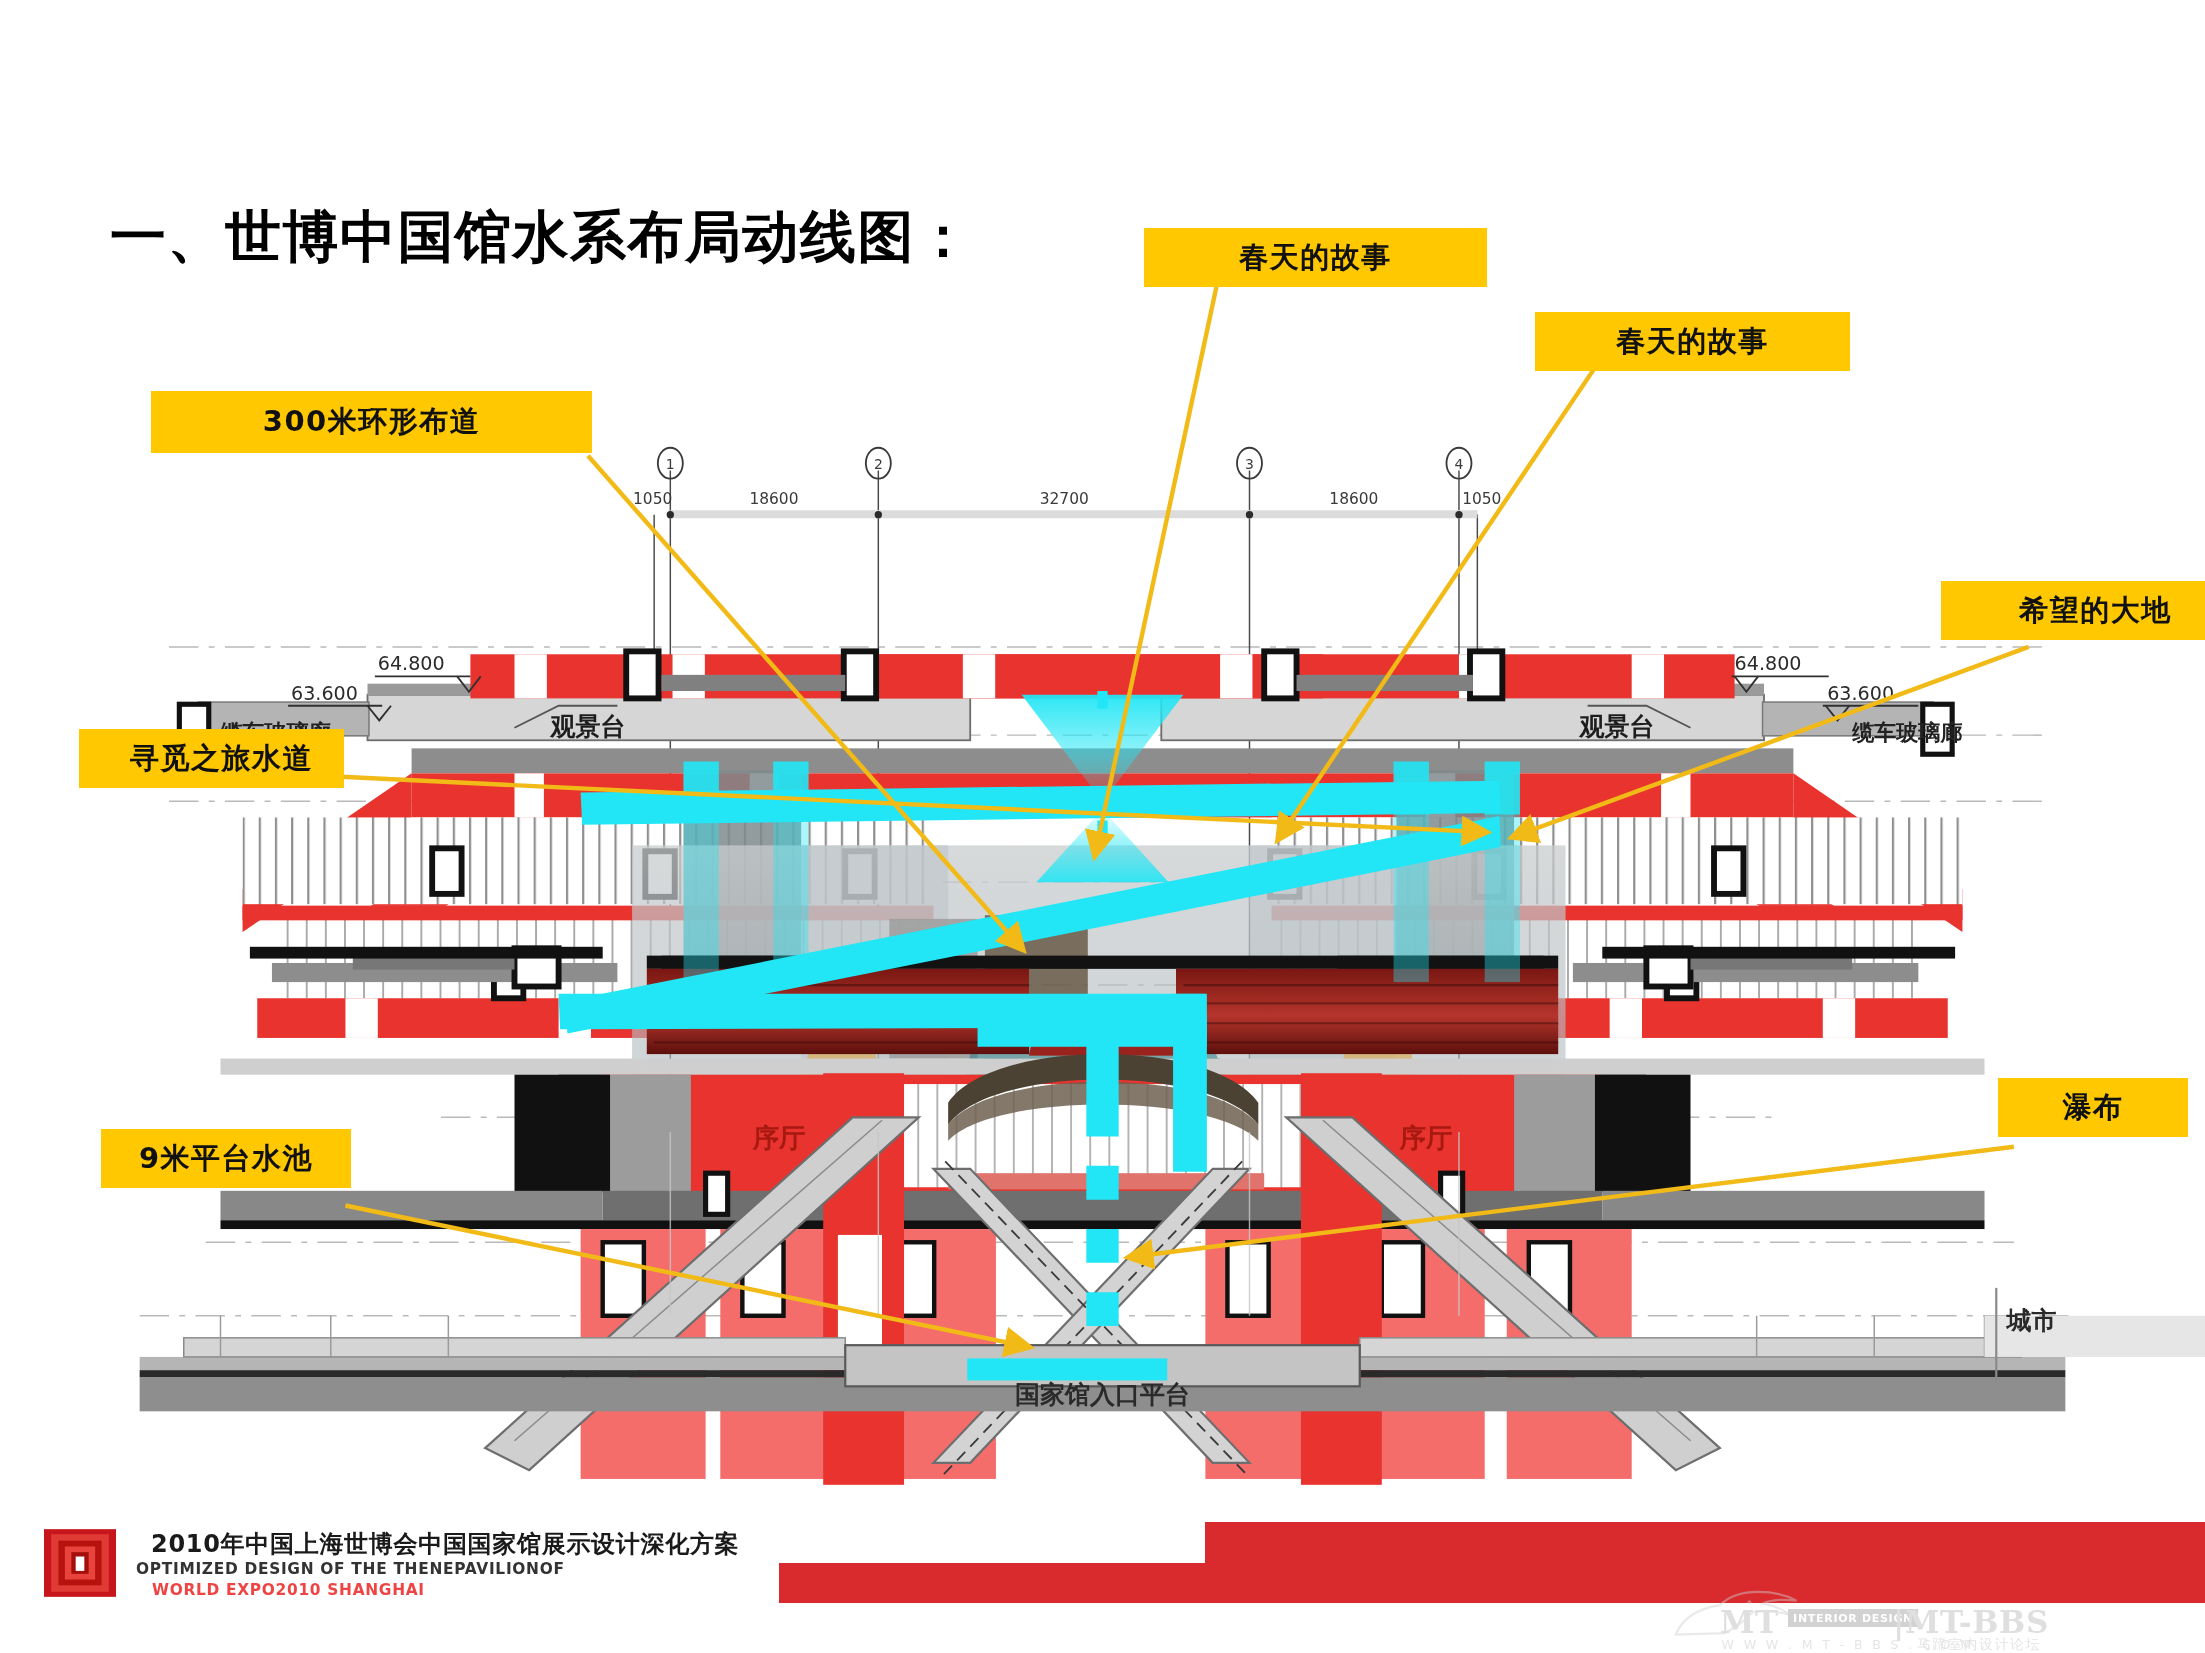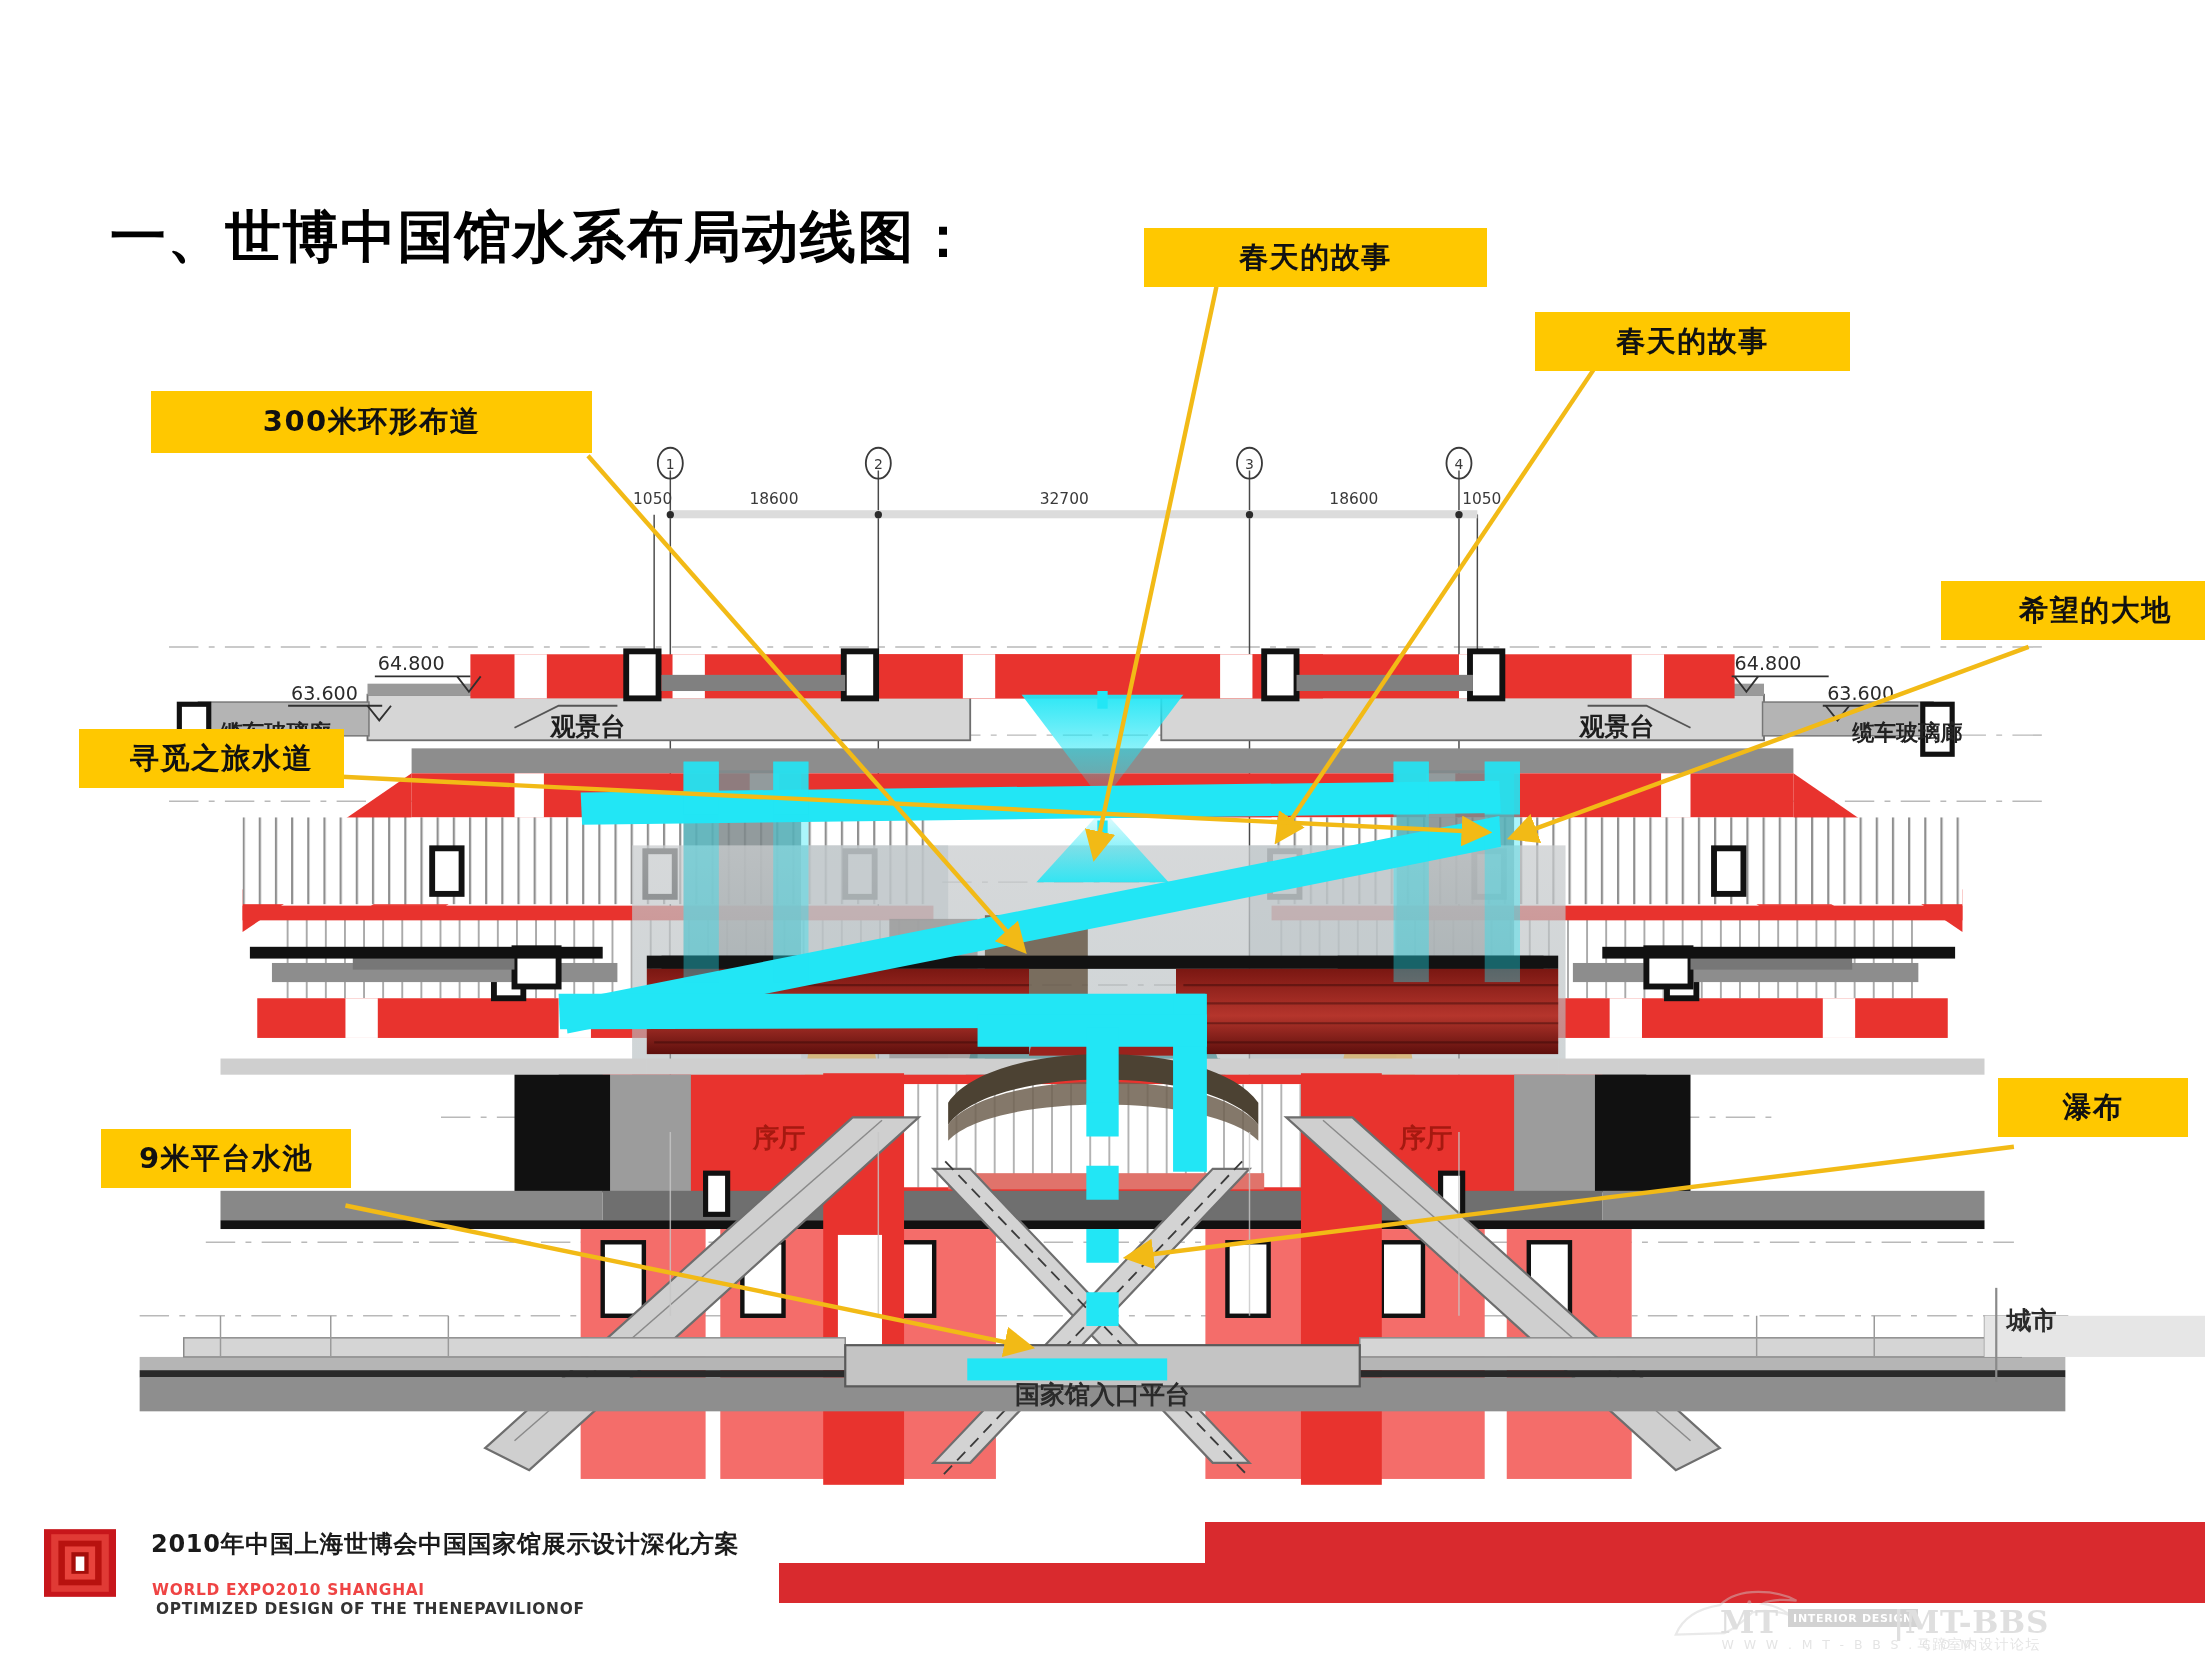--- a/index.html
+++ b/index.html
@@ -34,22 +34,22 @@
   .watermark{z-index:8;}
 
   
   .footer{position:absolute;left:0;top:1522px;width:2205px;height:81px;}
   .footer-bg{position:absolute;left:0;top:0;width:2205px;height:81px;background:#D92A2E;}
   .footer-white{position:absolute;left:0;top:0;width:779px;height:81px;background:#fff;}
   .footer-white2{position:absolute;left:779px;top:0;width:426px;height:41px;background:#fff;}
   .footer-logo{position:absolute;left:44px;top:7.4px;width:72px;height:68px;}
   .footer-cn{position:absolute;left:151px;top:5.9px;font-size:24px;font-weight:700;
              color:#1a1a1a;letter-spacing:0.7px;white-space:nowrap;}
-  .footer-en1{position:absolute;left:156px;top:38px;font-size:15.4px;font-weight:700;
-              color:#333;letter-spacing:0.7px;white-space:nowrap;margin-top:40px;}
+  .footer-en1{position:absolute;left:136px;top:38px;font-size:15.4px;font-weight:700;
+              color:#333;letter-spacing:0.7px;white-space:nowrap;}
   .footer-en2{position:absolute;left:152px;top:59px;font-size:15.4px;font-weight:700;
               color:#ef4444;letter-spacing:0.7px;white-space:nowrap;}
 
   
   .watermark{position:absolute;left:1720px;top:1602px;width:470px;height:51px;opacity:.45;}
   .wm-mt{position:absolute;left:0;top:1.5px;font-size:31px;font-weight:700;color:#b9b9b9;
          font-family:"DejaVu Serif","Liberation Serif",serif;letter-spacing:0.7px;}
   .wm-tagbox{position:absolute;left:68px;top:7.4px;background:#9d9d9d;color:#fff;
              font-size:11px;font-weight:700;padding:2.2px 5.1px;letter-spacing:0.7px;}
   .wm-bar{position:absolute;left:173px;top:1.5px;font-size:31px;font-weight:700;color:#b9b9b9;

